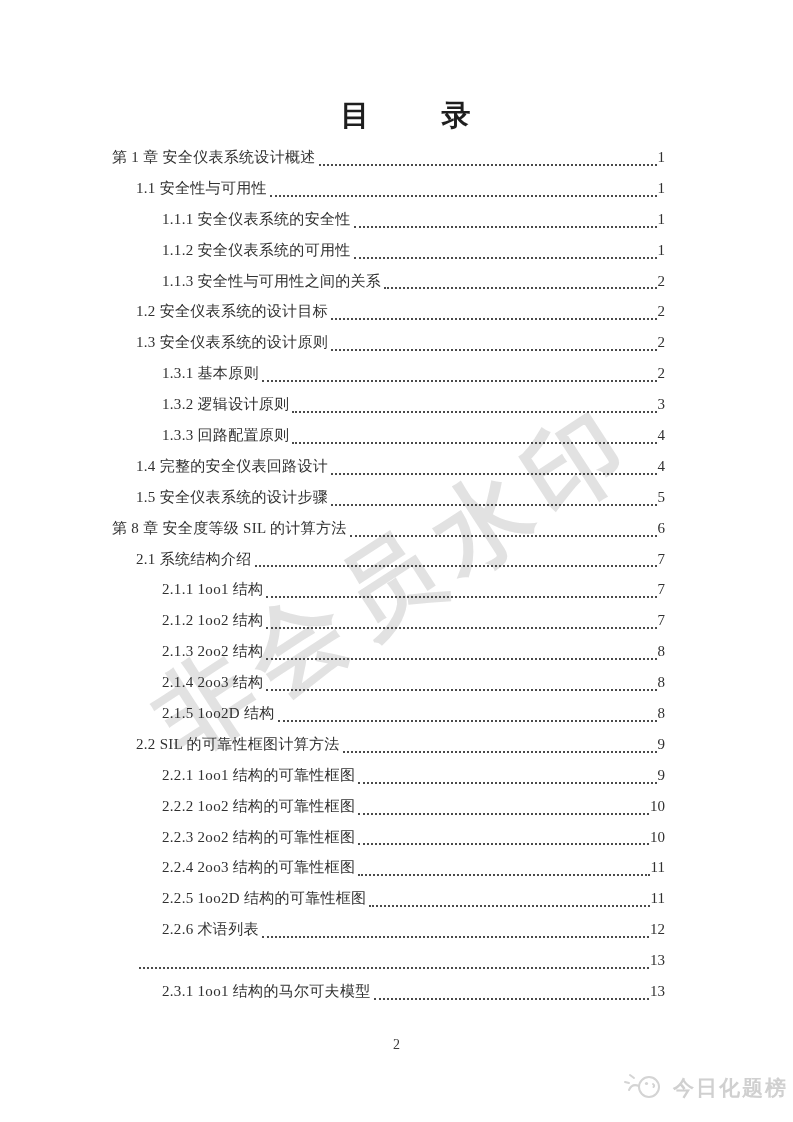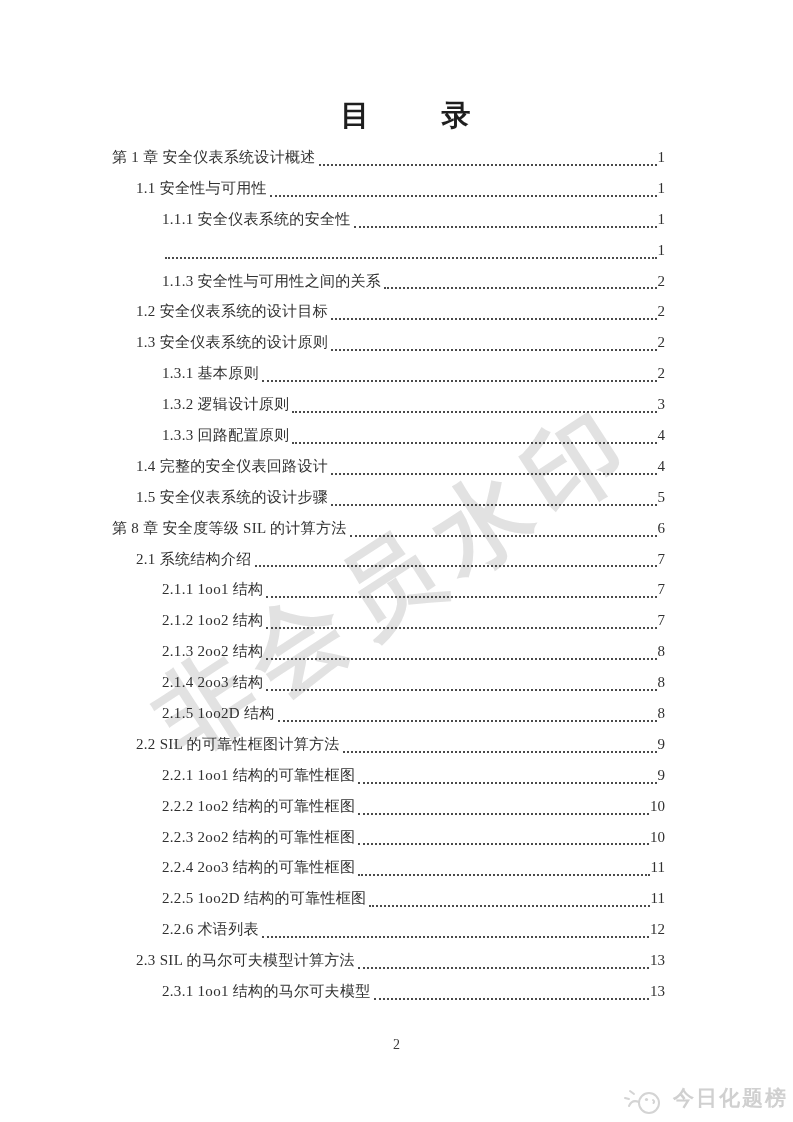--- a/index.html
+++ b/index.html
@@ -88,23 +88,23 @@
     left: 0;
     width: 100%;
     text-align: center;
     font-size: 14px;
     color: #3a3a3a;
   }
   
   .brand {
     position: absolute;
     right: 5px;
-    bottom: 4px;
+    bottom: 20px;
     display: flex;
-    align-items: flex-start;
+    align-items: flex-end;
     gap: 7px;
   }
   .brand .mascot { display: block; }
   .brand-name {
     font-family: "Liberation Sans", "DejaVu Sans", sans-serif;
     font-size: 21px;
     font-weight: bold;
     letter-spacing: 2px;
     color: #d0d0d0;
   }
@@ -131,20 +131,21 @@
     <span class="toc-label">1.1 安全性与可用性</span>
     <span class="toc-dots"></span>
     <span class="toc-page">1</span>
   </div>
       <div class="toc-row lvl-3">
     <span class="toc-label">1.1.1 安全仪表系统的安全性</span>
     <span class="toc-dots"></span>
     <span class="toc-page">1</span>
   </div>
       <div class="toc-row lvl-3">
+    <span class="toc-label">1.1.2 安全仪表系统的可用性</span>
     <span class="toc-dots"></span>
     <span class="toc-page">1</span>
   </div>
       <div class="toc-row lvl-3">
     <span class="toc-label">1.1.3 安全性与可用性之间的关系</span>
     <span class="toc-dots"></span>
     <span class="toc-page">2</span>
   </div>
       <div class="toc-row lvl-2">
     <span class="toc-label">1.2 安全仪表系统的设计目标</span>
@@ -245,21 +246,20 @@
     <span class="toc-label">2.2.5 1oo2D 结构的可靠性框图</span>
     <span class="toc-dots"></span>
     <span class="toc-page">11</span>
   </div>
       <div class="toc-row lvl-3">
     <span class="toc-label">2.2.6 术语列表</span>
     <span class="toc-dots"></span>
     <span class="toc-page">12</span>
   </div>
       <div class="toc-row lvl-2">
-    <span class="toc-label">2.3 SIL 的马尔可夫模型计算方法</span>
     <span class="toc-dots"></span>
     <span class="toc-page">13</span>
   </div>
       <div class="toc-row lvl-3">
     <span class="toc-label">2.3.1 1oo1 结构的马尔可夫模型</span>
     <span class="toc-dots"></span>
     <span class="toc-page">13</span>
   </div>
     </div>
 

